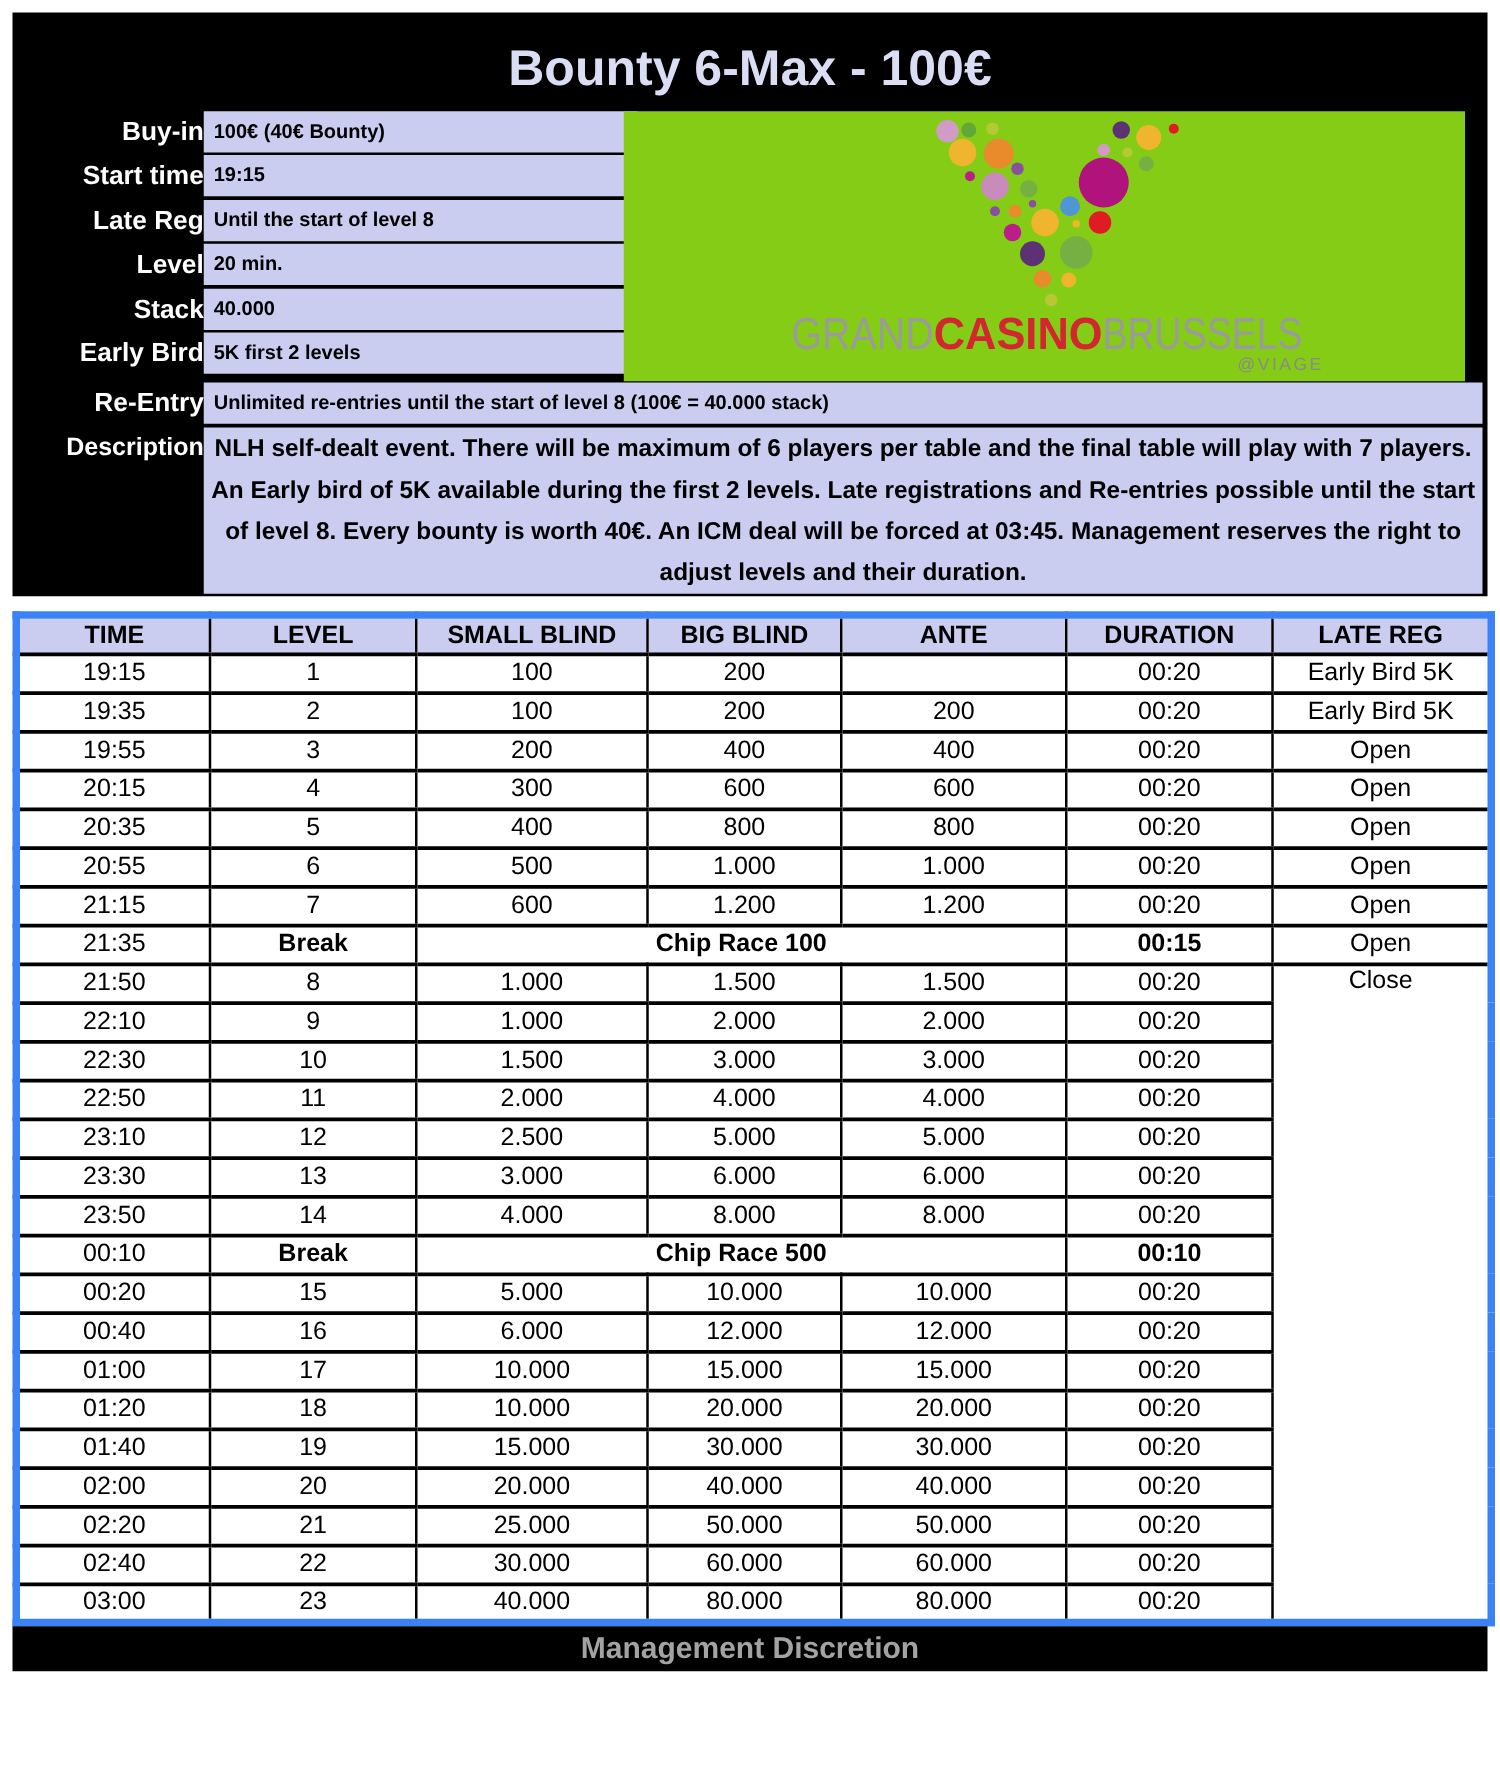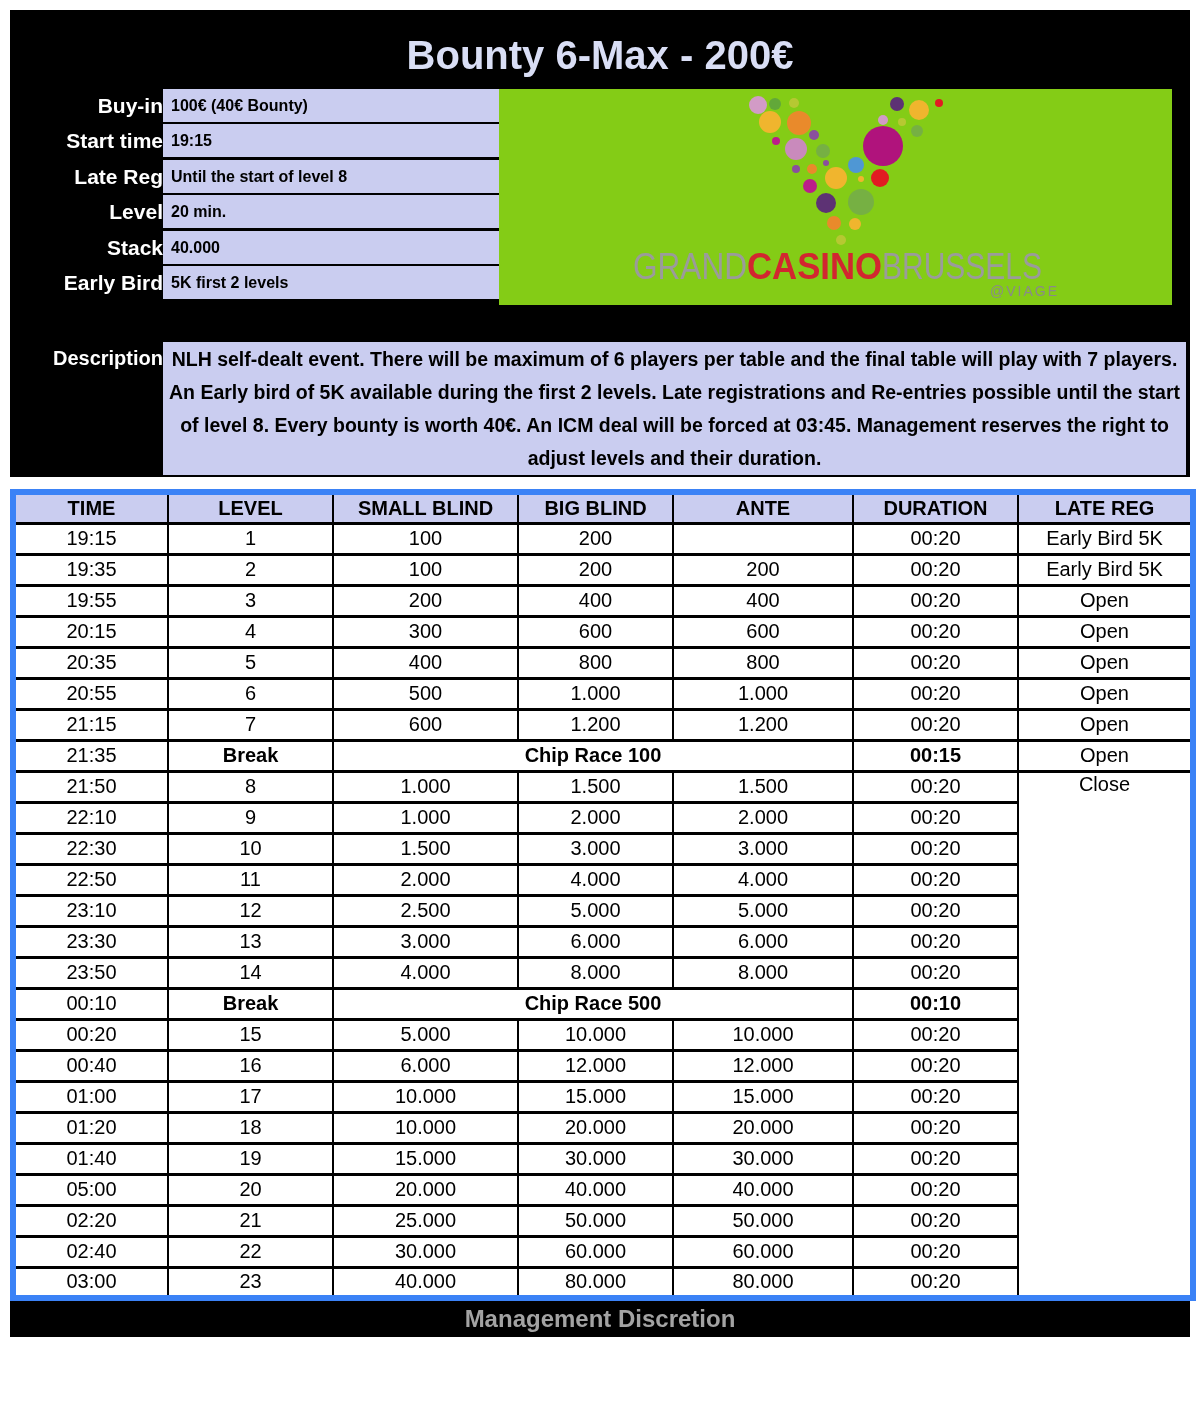--- a/index.html
+++ b/index.html
@@ -46,21 +46,21 @@
   td.close-cell{background:var(--gray);vertical-align:top;font-size:19px;padding-top:2px;}
   .footer{width:1180px;height:36px;background:#000;color:#a3a3a3;font-weight:700;font-size:24px;
           display:flex;align-items:center;justify-content:center;}
 </style>
 </head>
 <body>
 
 <div class="sheet">
 
   <div class="top-panel">
-    <div class="title">Bounty 6-Max - 200€</div>
+    <div class="title">Bounty 6-Max - 100€</div>
 
     <div>
         <div class="irow" style="top: 79px;">
           <div class="ilabel">Buy-in</div>
           <div class="ivalue">100€ (40€ Bounty)</div>
         </div>
         <div class="irow" style="top: 114px;">
           <div class="ilabel">Start time</div>
           <div class="ivalue">19:15</div>
         </div>
@@ -115,20 +115,24 @@
         <circle cx="418" cy="42" r="6" fill="#76b043"></circle>
         <circle cx="384" cy="57" r="20" fill="#b0137c"></circle>
 
         <text x="134" y="190" font-size="36" font-weight="400" fill="#9b9b9b" textLength="114" lengthAdjust="spacingAndGlyphs">GRAND</text>
         <text x="248" y="190" font-size="36" font-weight="600" fill="#d22630" textLength="135" lengthAdjust="spacingAndGlyphs">CASINO</text>
         <text x="383" y="190" font-size="36" font-weight="400" fill="#9b9b9b" textLength="160" lengthAdjust="spacingAndGlyphs">BRUSSELS</text>
         <text x="560" y="207" font-size="14" font-weight="400" fill="#8a8a8a" text-anchor="end" letter-spacing="2">@VIAGE</text>
       </svg>
     </div>
 
+    <div class="irow wide" style="top:296px">
+      <div class="ilabel">Re-Entry</div>
+      <div class="ivalue">Unlimited re-entries until the start of level 8 (100€ = 40.000 stack)</div>
+    </div>
 
     <div class="irow wide desc" style="top:332px">
       <div class="ilabel">Description</div>
       <div class="ivalue">NLH self-dealt event. There will be maximum of 6 players per table and the final table will play with 7 players. An Early bird of 5K available during the first 2 levels. Late registrations and Re-entries possible until the start of level 8. Every bounty is worth 40€. An ICM deal will be forced at 03:45. Management reserves the right to adjust levels and their duration.</div>
     </div>
   </div>
 
   <div class="table-wrap">
     <table class="structure">
       <colgroup>
@@ -319,21 +323,21 @@
           </tr>
           <tr>
             <td>01:40</td>
             <td>19</td>
             <td>15.000</td>
             <td>30.000</td>
             <td>30.000</td>
             <td>00:20</td>
           </tr>
           <tr>
-            <td>05:00</td>
+            <td>02:00</td>
             <td>20</td>
             <td>20.000</td>
             <td>40.000</td>
             <td>40.000</td>
             <td>00:20</td>
           </tr>
           <tr>
             <td>02:20</td>
             <td>21</td>
             <td>25.000</td>

